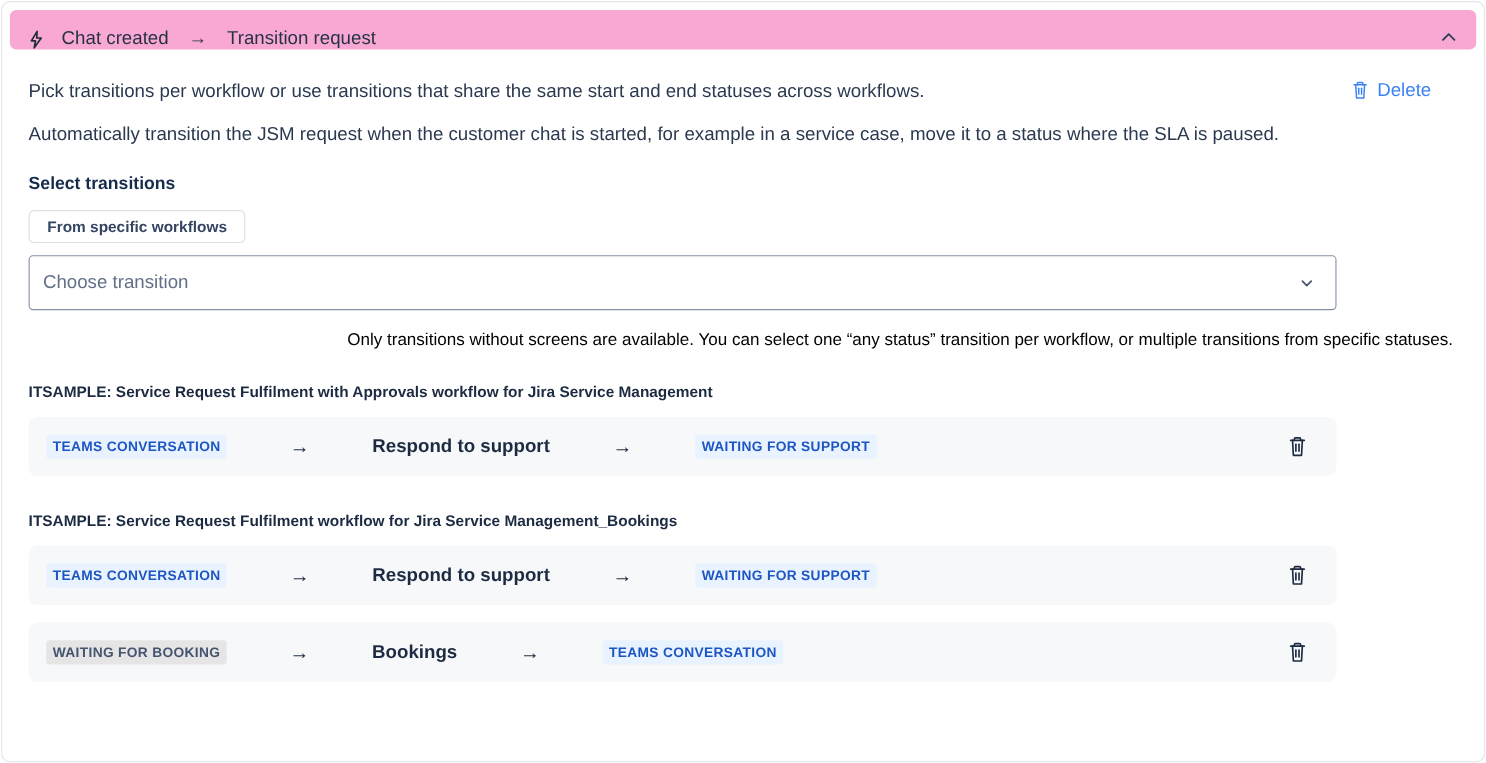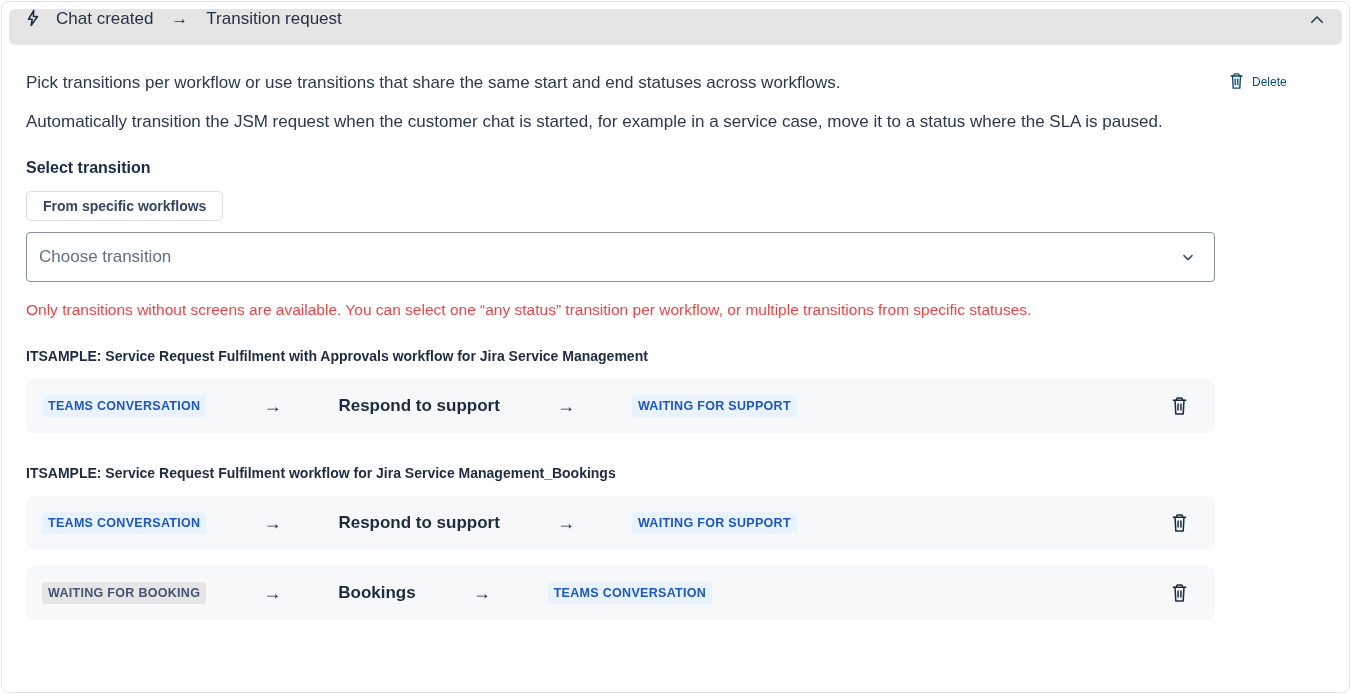--- a/index.html
+++ b/index.html
@@ -10,43 +10,43 @@
     margin: 1px;
     border: 1px solid #E3E5E9;
     border-radius: 8px;
     background: #fff;
     overflow: hidden;
   }
   
   .rule-header {
     margin: 7px 7px 0 7px;
     height: 36px;
-    background: #e5e5e5;
+    background: #f9a8d4;
     border-radius: 6px;
     display: flex;
-    align-items: flex-start;
+    align-items: flex-end;
     padding: 0 14px 0 15px;
     cursor: pointer;
   }
   .rule-header .bolt { display: inline-flex; color: #1E2B3C; margin-right: 14px; }
   .hdr-text { font-size: 17px; color: #243244; }
   .hdr-arrow { font-size: 17px; color: #243244; margin: 0 18px; }
   .collapse-btn { margin-left: auto; background: none; border: none; cursor: pointer; display: inline-flex; color: #2C3E54; padding: 2px; }
 
   
   .body { padding: 25px 28px 0 24px; }
   .top-row { display: flex; align-items: flex-start; }
   .desc { flex: 1; max-width: 1184px; }
   .desc p { font-size: 17px; line-height: 26px; color: #2A3950; }
   .desc p + p { margin-top: 13px; }
   .delete-btn {
     margin-left: 18px; margin-top: 2px;
     background: none; border: none; cursor: pointer;
     display: inline-flex; align-items: center; gap: 7px;
-    font-family: inherit; font-size: 12px; color: #0c4a6e; white-space: nowrap;
+    font-family: inherit; font-size: 17px; color: #3b82f6; white-space: nowrap;
   }
 
   .section-heading { margin-top: 24px; font-size: 16px; font-weight: 700; color: #172B4D; }
 
   .tabs { margin-top: 14px; display: inline-flex; background: #F1F2F4; border-radius: 5px; }
   .tab {
     border: none; background: transparent; cursor: pointer;
     font-family: inherit; font-size: 14px; font-weight: 700; color: #44546F;
     padding: 7px 17px; border-radius: 5px; line-height: 16px;
   }
@@ -57,21 +57,21 @@
     width: 1189px; height: 50px;
     border: 1px solid #8590A2;
     border-radius: 4px;
     display: flex; align-items: center;
     padding: 0 18px 0 12px;
     background: #fff; cursor: pointer; justify-content: flex-end;
   }
   .select .placeholder { font-size: 17px; color: #626F86; }
   .select .chev { margin-left: auto; display: inline-flex; color: #44546F; }
 
-  .helper { margin-top: 19px; font-size: 15.5px; color: #ef4444; }
+  .helper { margin-top: 19px; font-size: 15.5px; color: #000000; text-align: right; }
 
   .wf-heading { margin-top: 29px; font-size: 14px; font-weight: 700; color: #1C2B41; }
   .wf-heading.second { margin-top: 32px; }
 
   .t-row {
     margin-top: 15px;
     width: 1189px; height: 54px;
     background: #F7F8F9;
     border-radius: 8px;
     display: flex; align-items: center;
@@ -124,21 +124,21 @@
               <path d="M3.5 4.5h13"></path>
               <path d="M5.3 4.5l.8 14.3h7.8l.8-14.3"></path>
               <path d="M8.5 8.3v6.5"></path>
               <path d="M11.5 8.3v6.5"></path>
             </svg>
         </span>
         <span>Delete</span>
       </button>
     </div>
 
-    <h3 class="section-heading">Select transition</h3>
+    <h3 class="section-heading">Select transitions</h3>
 
     <div class="tabs">
       <button class="tab active">From specific workflows</button>
     </div>
 
     <div class="select">
       <span class="placeholder">Choose transition</span>
       <span class="chev">
         <svg width="16" height="16" viewBox="0 0 24 24" fill="none" stroke="currentColor" stroke-width="2.4" stroke-linecap="round" stroke-linejoin="round">
             <polyline points="6 10 12 16 18 10"></polyline>

